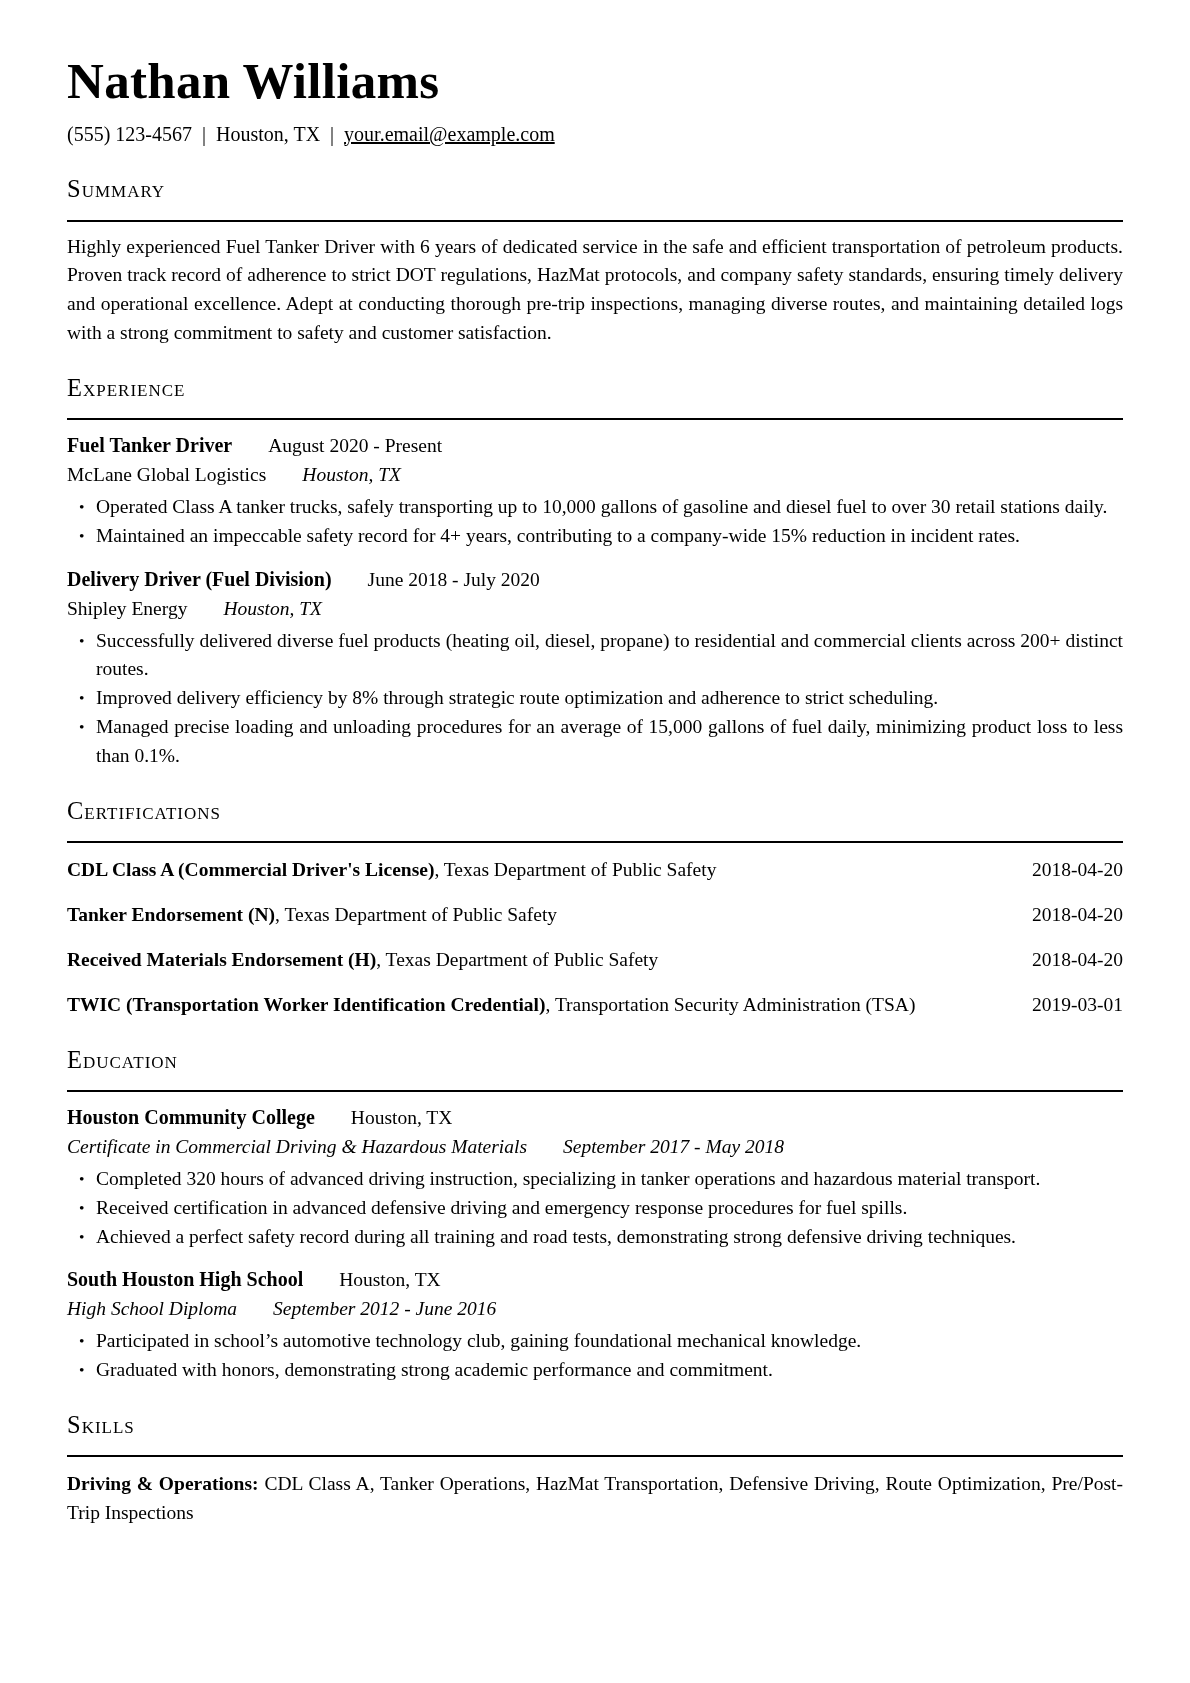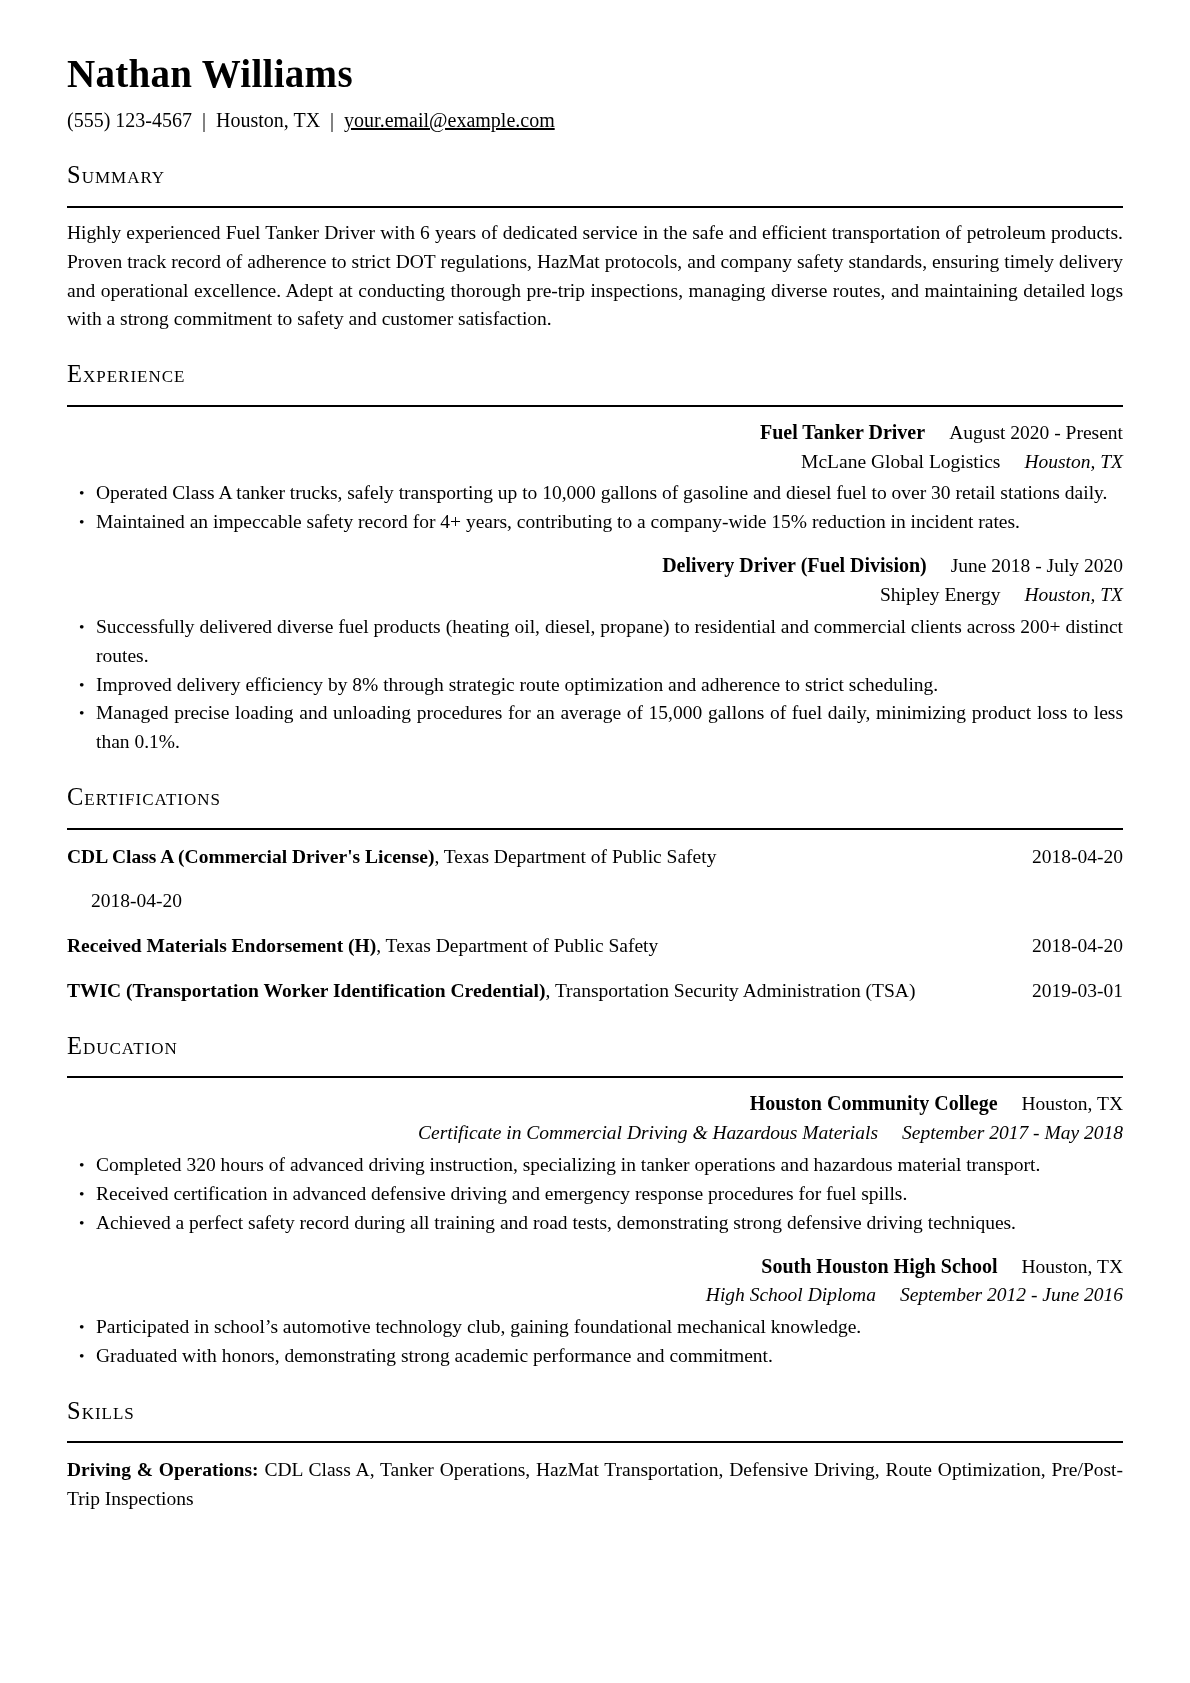--- a/index.html
+++ b/index.html
@@ -9,21 +9,21 @@
     height: 1683px;
     margin: 0 auto;
     padding: 52px 67px 40px 67px;
     font-family: "Liberation Serif", "DejaVu Serif", serif;
     font-size: 19.5px;
     color: #000000;
     line-height: 1.48;
   }
   
   .name {
-    font-size: 39px;
+    font-size: 51px;
     font-weight: bold;
     line-height: 1.15;
     letter-spacing: 0.3px;
   }
   .contact {
     margin-top: 9px;
     font-size: 20px;
   }
   .contact .sep { margin: 0 10px; }
   .contact a {
@@ -42,22 +42,23 @@
     border-bottom: 2.5px solid #000000;
     padding-bottom: 16px;
   }
   .section-body { margin-top: 11px; }
   p.justify { text-align: justify; }
   
   .entry { margin-top: 14px; }
   .entry:first-child { margin-top: 11px; }
   .entry-row {
     display: flex;
-    justify-content: flex-end;
+    justify-content: flex-start;
     align-items: baseline;
+    gap: 12px;
   }
   .entry-row .left  { text-align: left; }
   .entry-row .right { text-align: right; white-space: nowrap; margin-left: 24px; }
   .b { font-weight: bold; }
   .i { font-style: italic; }
   .entry-title { font-size: 20px; }
   
   ul.bullets { list-style: none; margin-top: 3px; padding-left: 12px; }
   ul.bullets li {
     position: relative;
@@ -143,20 +144,21 @@
 <section class="section">
   <h2 class="section-title">Certifications</h2>
   <div class="section-body">
 
     <div class="cert-row">
       <p class="cert-text"><span class="b">CDL Class A (Commercial Driver's License)</span><span>, Texas Department of Public Safety</span></p>
       <span class="cert-date">2018-04-20</span>
     </div>
 
     <div class="cert-row">
+      <p class="cert-text"><span class="b">Tanker Endorsement (N)</span><span>, Texas Department of Public Safety</span></p>
       <span class="cert-date">2018-04-20</span>
     </div>
 
     <div class="cert-row">
       <p class="cert-text"><span class="b">Received Materials Endorsement (H)</span><span>, Texas Department of Public Safety</span></p>
       <span class="cert-date">2018-04-20</span>
     </div>
 
     <div class="cert-row">
       <p class="cert-text"><span class="b">TWIC (Transportation Worker Identification Credential)</span><span>, Transportation Security Administration (TSA)</span></p>

